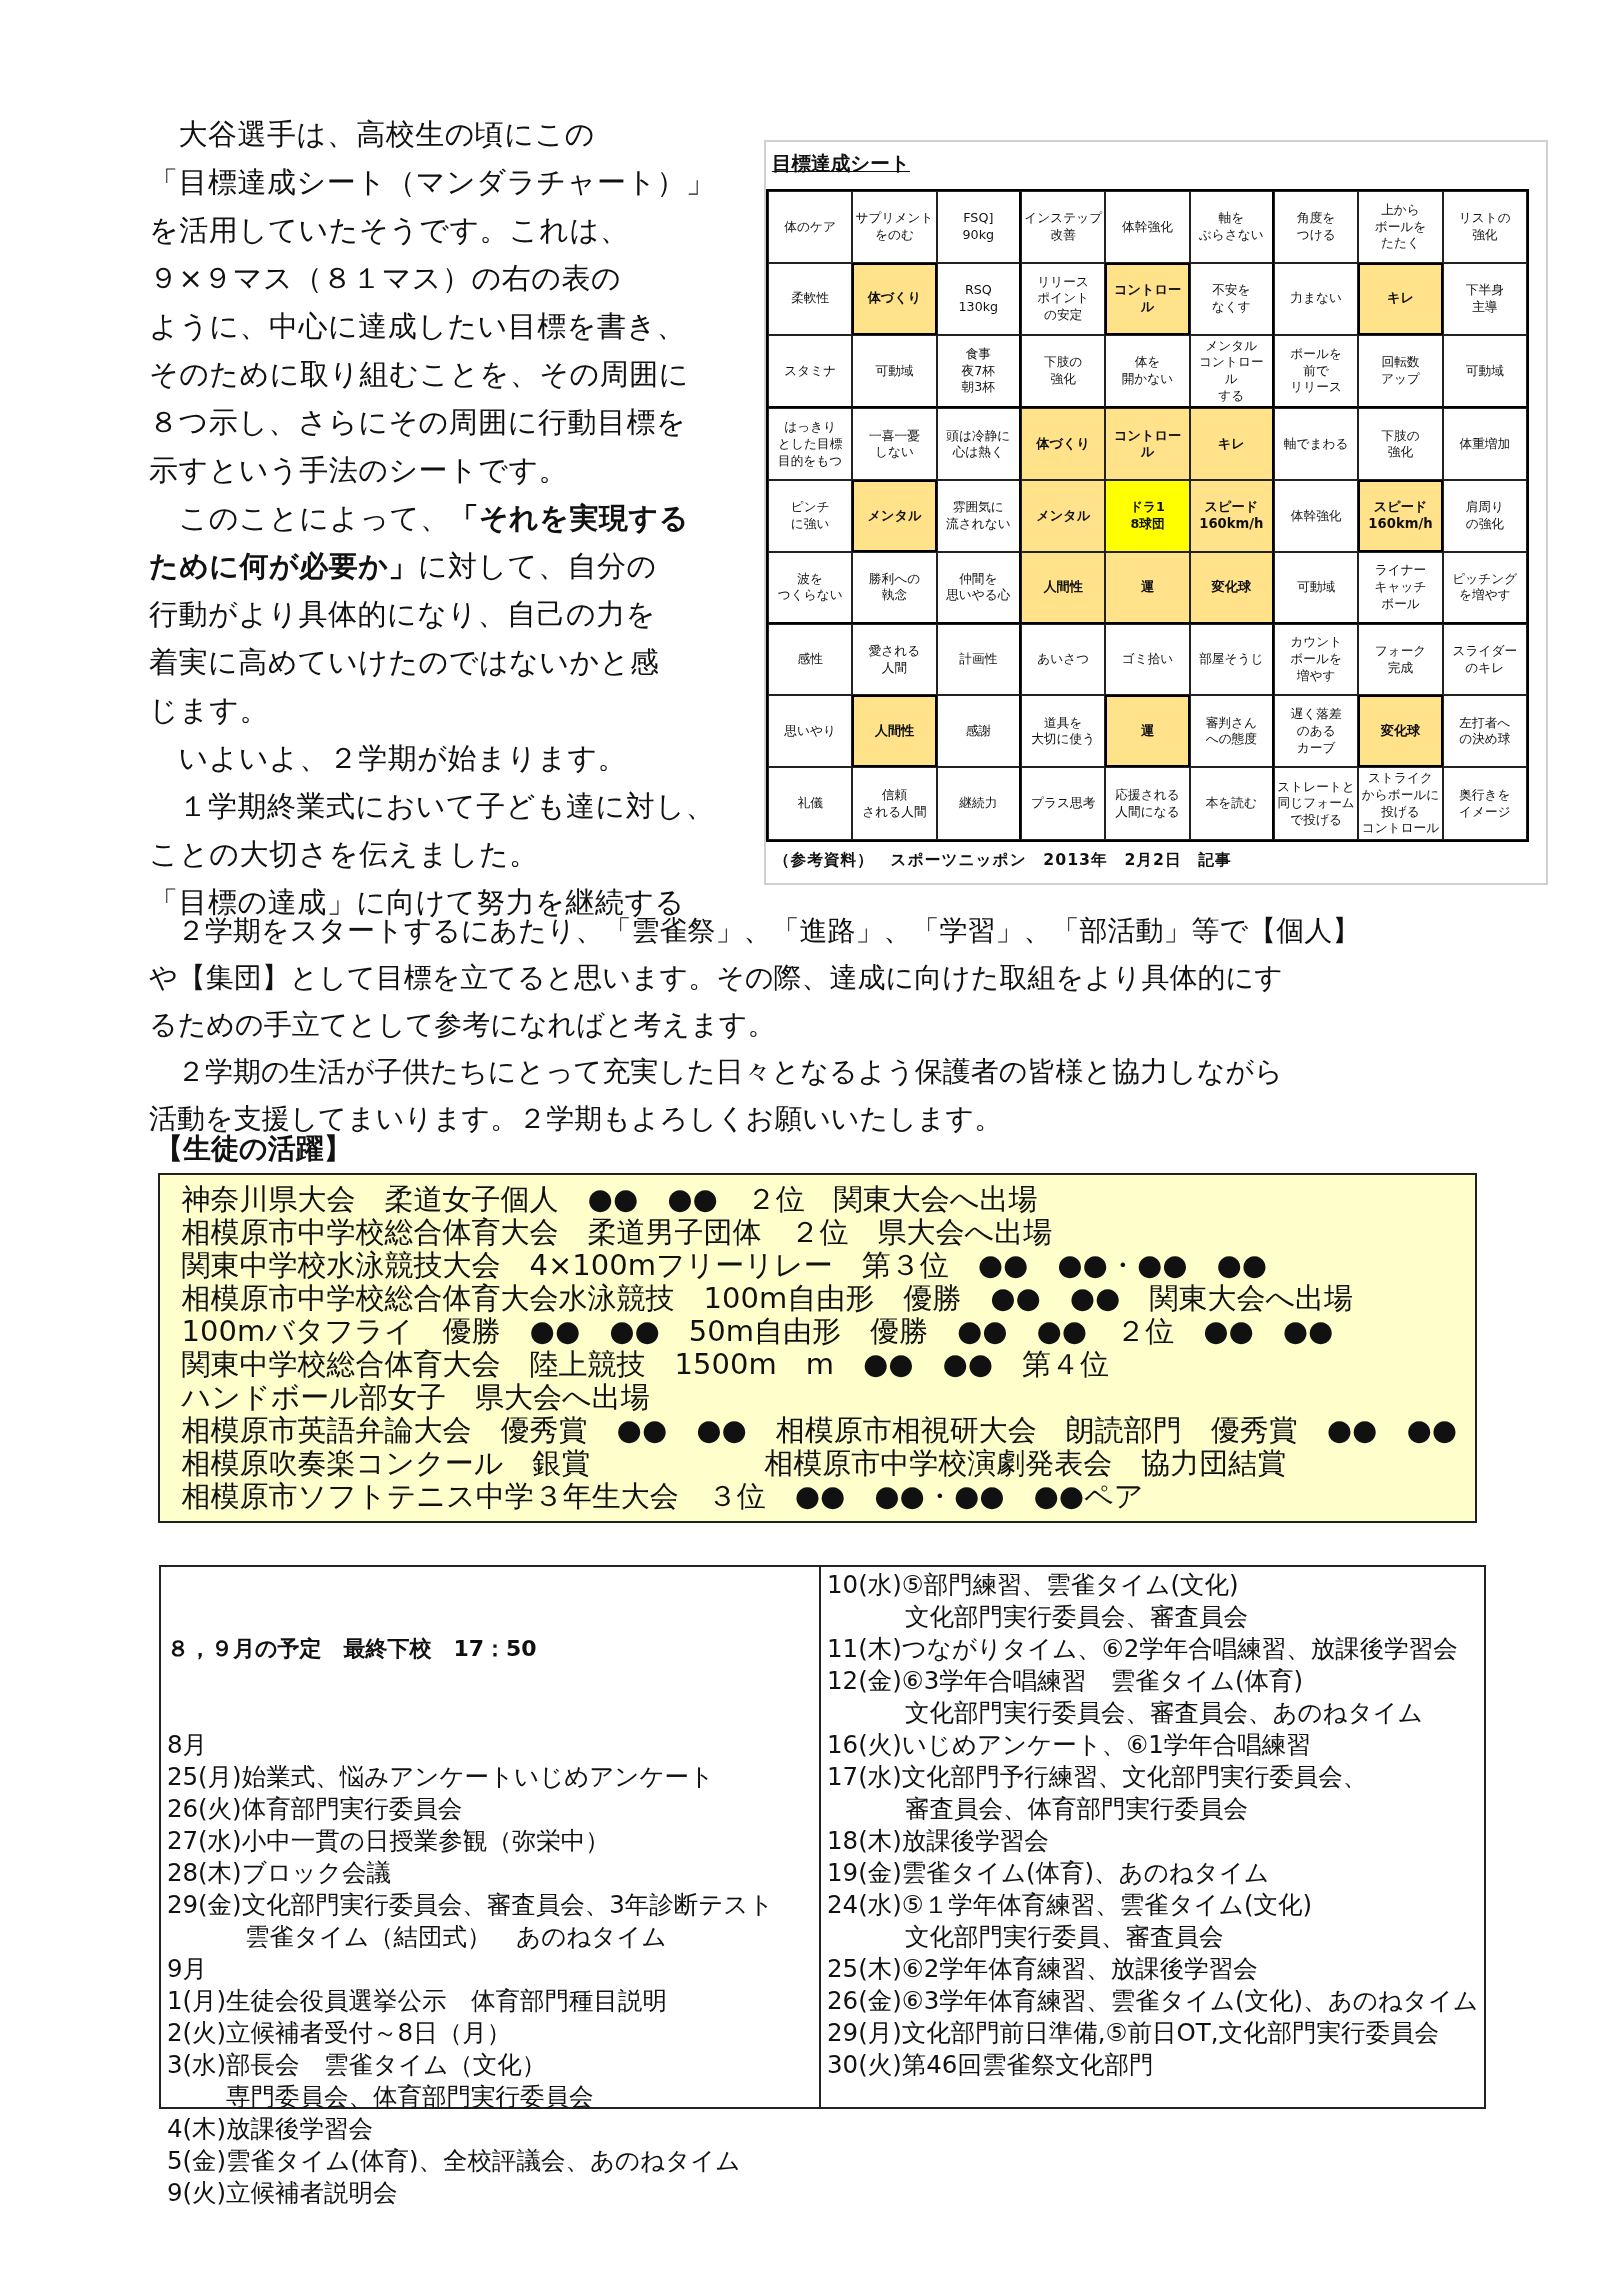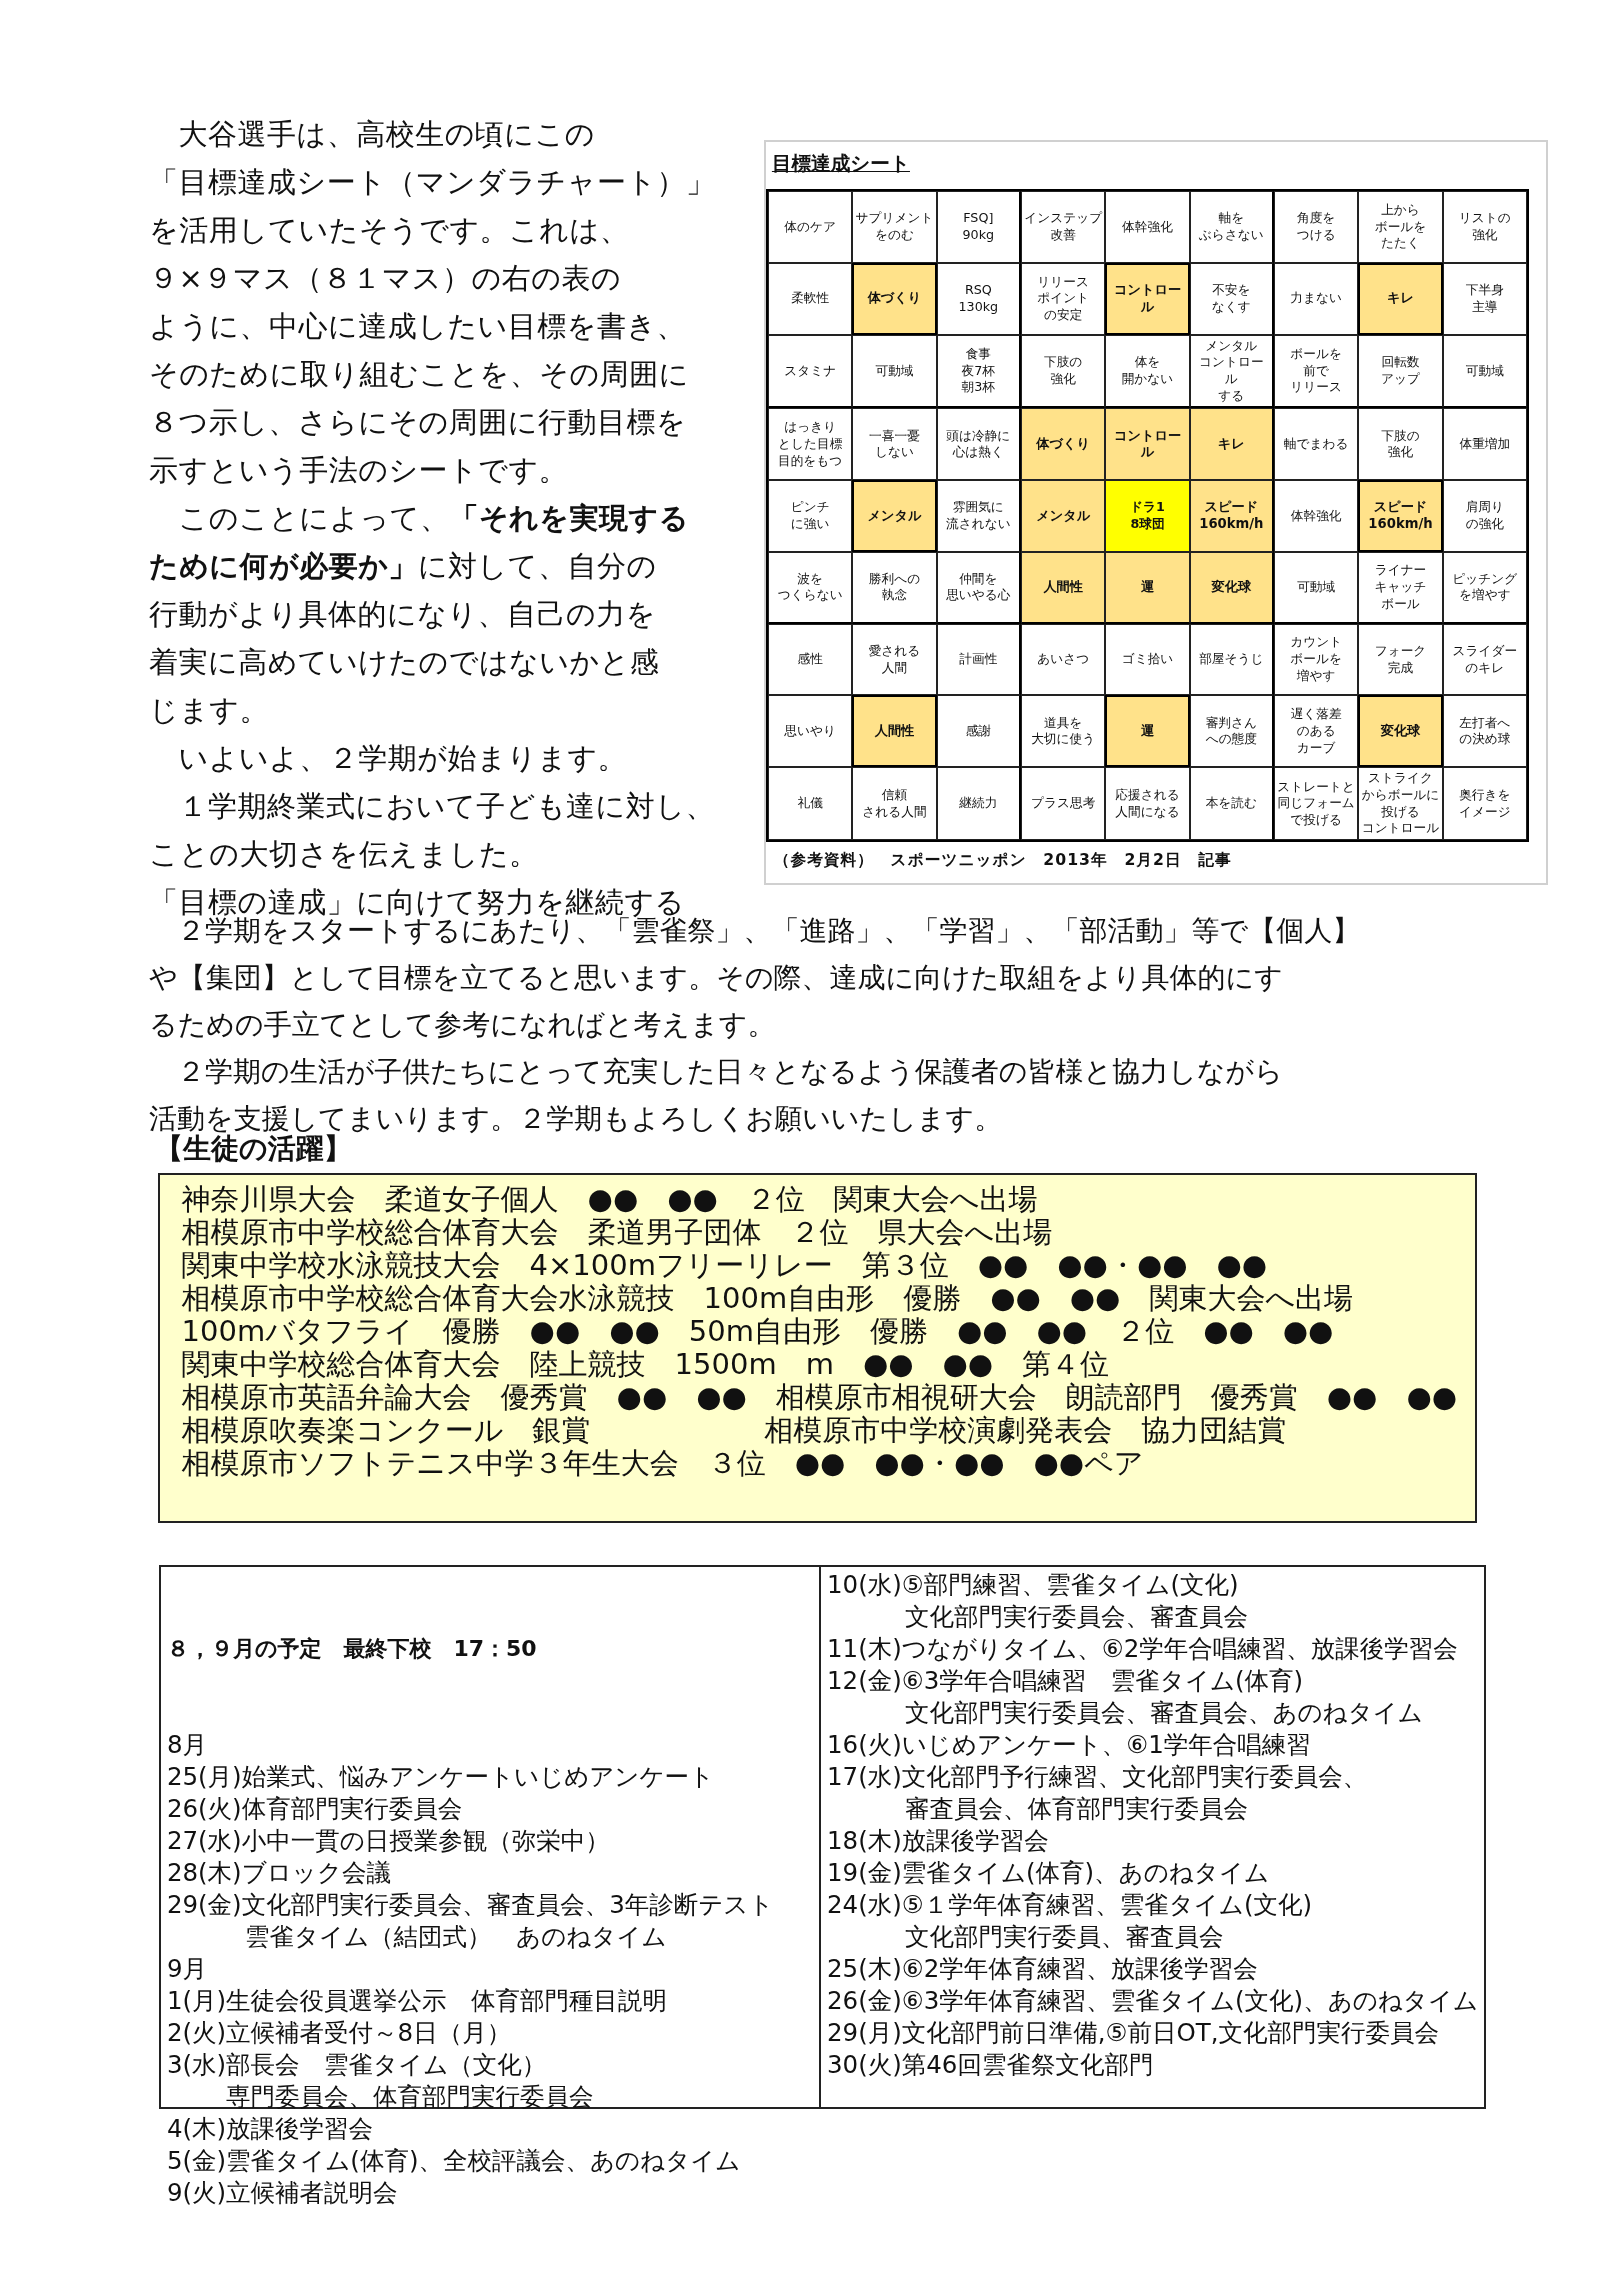--- a/index.html
+++ b/index.html
@@ -215,20 +215,21 @@
 </div>
 
 <div class="act-title">【生徒の活躍】</div>
 <div class="act-box">
   <div>神奈川県大会　柔道女子個人　●●　●●　２位　関東大会へ出場</div>
   <div>相模原市中学校総合体育大会　柔道男子団体　２位　県大会へ出場</div>
   <div>関東中学校水泳競技大会　4×100mフリーリレー　第３位　●●　●●・●●　●●</div>
   <div>相模原市中学校総合体育大会水泳競技　100m自由形　優勝　●●　●●　関東大会へ出場</div>
   <div>100mバタフライ　優勝　●●　●●　50m自由形　優勝　●●　●●　２位　●●　●●</div>
   <div>関東中学校総合体育大会　陸上競技　1500m　m　●●　●●　第４位</div>
+  <div>ハンドボール部女子　県大会へ出場</div>
   <div>相模原市英語弁論大会　優秀賞　●●　●●　相模原市相視研大会　朗読部門　優秀賞　●●　●●</div>
   <div>相模原吹奏楽コンクール　銀賞　　　　　　相模原市中学校演劇発表会　協力団結賞</div>
   <div>相模原市ソフトテニス中学３年生大会　３位　●●　●●・●●　●●ペア</div>
 </div>
 
 <div class="sched">
   <div class="sched-col left" id="sched-left">
     <div class="head">８，９月の予定　最終下校　17：50</div>
   <div>8月</div><div>25(月)始業式、悩みアンケートいじめアンケート</div><div>26(火)体育部門実行委員会</div><div>27(水)小中一貫の日授業参観（弥栄中）</div><div>28(木)ブロック会議</div><div>29(金)文化部門実行委員会、審査員会、3年診断テスト</div><div class="indent">雲雀タイム（結団式）　あのねタイム</div><div>9月</div><div>1(月)生徒会役員選挙公示　体育部門種目説明</div><div>2(火)立候補者受付～8日（月）</div><div>3(水)部長会　雲雀タイム（文化）</div><div class="indent2">専門委員会、体育部門実行委員会</div><div>4(木)放課後学習会</div><div>5(金)雲雀タイム(体育)、全校評議会、あのねタイム</div><div>9(火)立候補者説明会</div></div>
   <div class="sched-col right" id="sched-right"><div>10(水)⑤部門練習、雲雀タイム(文化)</div><div class="indent">文化部門実行委員会、審査員会</div><div>11(木)つながりタイム、⑥2学年合唱練習、放課後学習会</div><div>12(金)⑥3学年合唱練習　雲雀タイム(体育)</div><div class="indent">文化部門実行委員会、審査員会、あのねタイム</div><div>16(火)いじめアンケート、⑥1学年合唱練習</div><div>17(水)文化部門予行練習、文化部門実行委員会、</div><div class="indent">審査員会、体育部門実行委員会</div><div>18(木)放課後学習会</div><div>19(金)雲雀タイム(体育)、あのねタイム</div><div>24(水)⑤１学年体育練習、雲雀タイム(文化)</div><div class="indent">文化部門実行委員、審査員会</div><div>25(木)⑥2学年体育練習、放課後学習会</div><div>26(金)⑥3学年体育練習、雲雀タイム(文化)、あのねタイム</div><div>29(月)文化部門前日準備,⑤前日OT,文化部門実行委員会</div><div>30(火)第46回雲雀祭文化部門</div></div>

